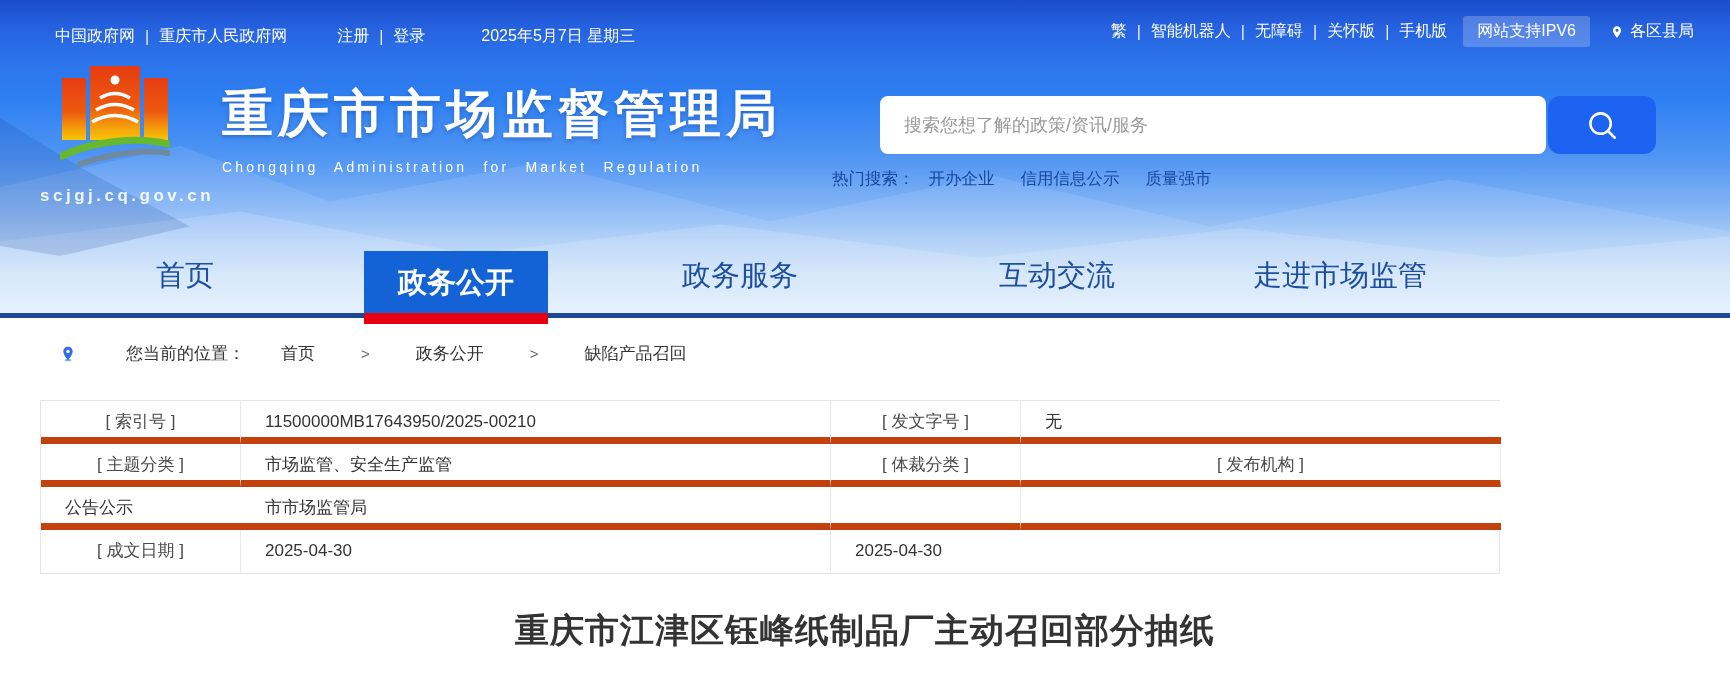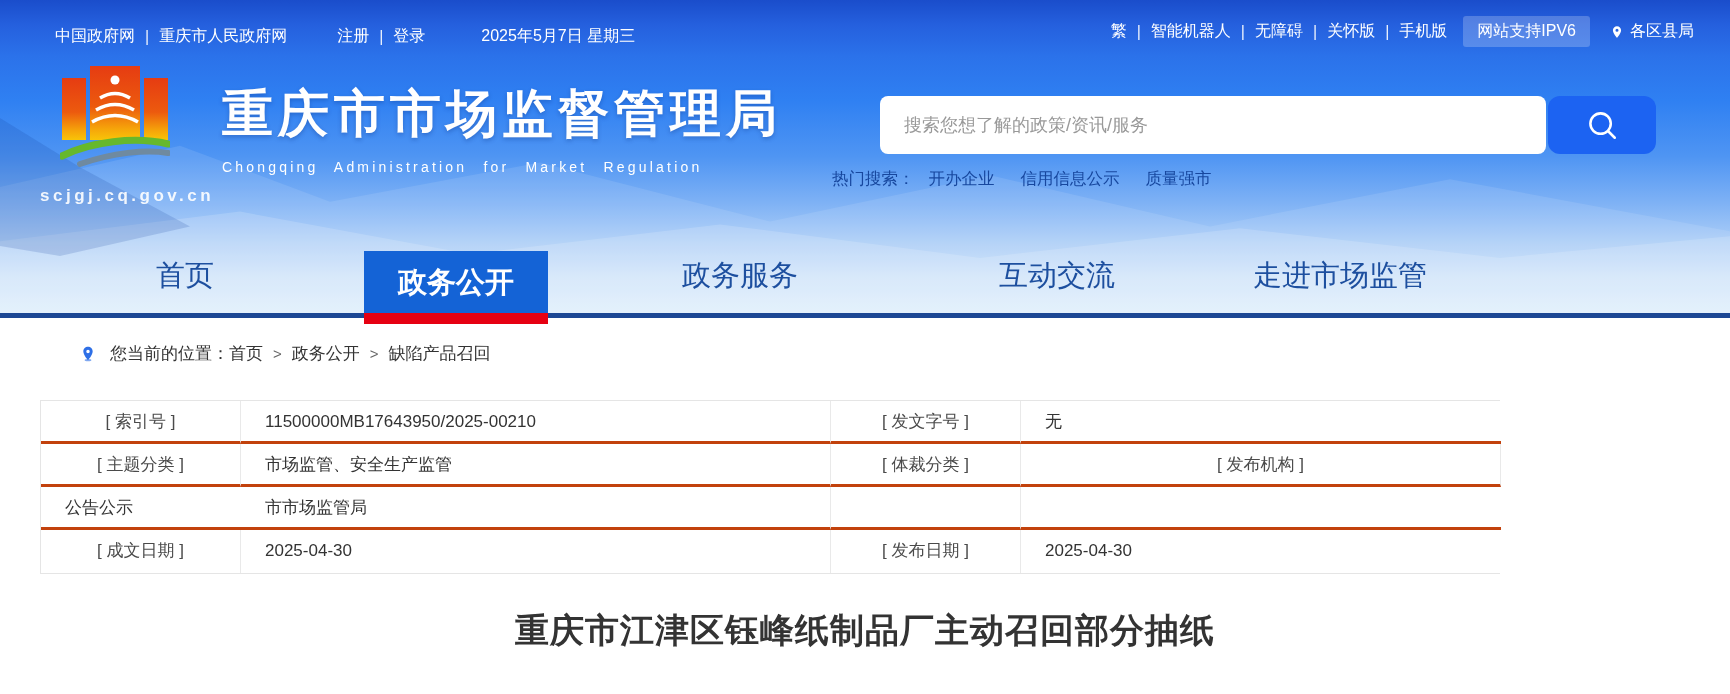--- a/index.html
+++ b/index.html
@@ -55,30 +55,30 @@
     font-weight: bold; }
   .nav-item.active::after { content: ""; position: absolute; left: 0; right: 0; bottom: -11px;
     height: 11px; background: #e60012; }
   .nav-1 { left: 120px;  width: 130px; }
   .nav-2 { left: 364px;  width: 184px; }
   .nav-3 { left: 655px;  width: 170px; }
   .nav-4 { left: 945px;  width: 170px; text-align: right; }
   .nav-5 { left: 1225px; width: 230px; }
 
   
-  .breadcrumb { display: flex; align-items: center; padding-left: 80px; margin-top: 14px;
-    height: 42px; font-size: 17px; color: #333; }
+  .breadcrumb { display: flex; align-items: center; padding-left: 60px; margin-top: 14px;
+    height: 42px; font-size: 17px; color: #333; gap: 36px; }
   .bc-pin { display: inline-flex; margin-right: 14px; }
   .bc-item { color: #333; cursor: pointer; }
   .bc-sep { color: #666; margin: 0 10px; font-size: 15px; }
 
   
   .meta-table { margin: 26px 0 0 40px; width: 1460px; display: grid;
     grid-template-columns: 200px 590px 190px 480px; border: 1px solid #e5e5e5; }
-  .meta-cell { height: 43px; line-height: 42px; border-bottom: 3px solid #c2410c; font-size: 17px;
+  .meta-cell { height: 43px; line-height: 42px; border-bottom: 7px solid #c2410c; font-size: 17px;
     overflow: hidden; white-space: nowrap; background: #fff; }
   .meta-cell.last { border-bottom: none; }
   .meta-lbl { text-align: center; color: #4a4a4a; border-right: 1px solid #e9e9e9; }
   .meta-val { padding-left: 24px; color: #333; }
   .meta-val.mid { border-right: 1px solid #e9e9e9; }
 
   
   .article-title { margin-top: 34px; text-align: center; font-size: 34px; font-weight: bold;
     color: #333; letter-spacing: 1px; }
 </style>
@@ -203,17 +203,16 @@
   <div class="meta-cell meta-lbl">[ 体裁分类 ]</div>
   <div class="meta-cell meta-lbl">[ 发布机构 ]</div>
 
   <div class="meta-cell meta-val">公告公示</div>
   <div class="meta-cell meta-val mid">市市场监管局</div>
   <div class="meta-cell meta-lbl"></div>
   <div class="meta-cell meta-val"></div>
 
   <div class="meta-cell meta-lbl last">[ 成文日期 ]</div>
   <div class="meta-cell meta-val mid last">2025-04-30</div>
-  <div class="meta-cell meta-lbl last">[ 发布日期 ]</div>
   <div class="meta-cell meta-val last">2025-04-30</div>
 </div>
 
 <div class="article-title">重庆市江津区钰峰纸制品厂主动召回部分抽纸</div>
 
 </body></html>

